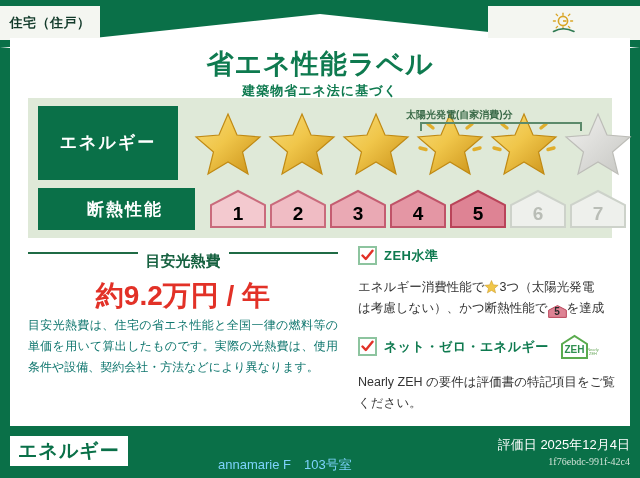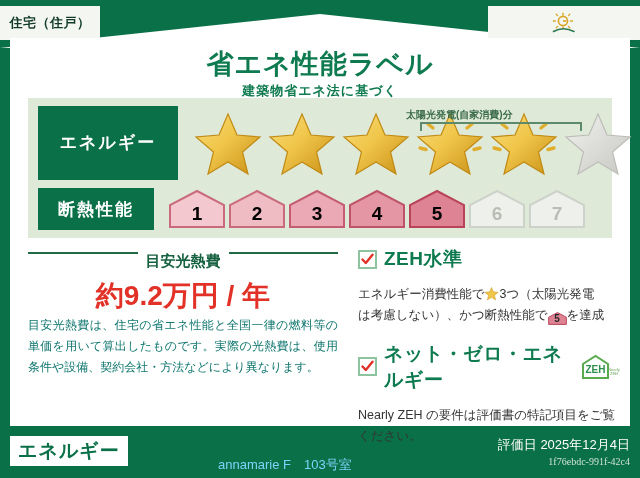--- a/index.html
+++ b/index.html
@@ -77,21 +77,21 @@
     position:absolute;left:0;top:0;width:190px;text-align:left;
     font-size:10px;font-weight:bold;color:#3b6b49;white-space:nowrap;
   }
   #solar-bracket{
     position:absolute;left:14px;top:14px;width:162px;height:9px;
     border:2px solid #5c8a6b;border-bottom:none;box-sizing:border-box;
   }
 
   
   #row-insul{top:90px;height:42px;}
-  #label-insul{width:116px;height:42px;font-size:17px;}
+  #label-insul{width:140px;height:42px;font-size:17px;padding-left:17px;}
   #chips{display:flex;align-items:flex-end;gap:2px;margin-left:14px;}
   .chip{
     position:relative;width:58px;height:40px;
     display:flex;align-items:flex-end;justify-content:center;
     font-size:19px;font-weight:bold;
     box-sizing:border-box;padding-bottom:4px;
   }
   .chip span{position:relative;z-index:2;}
   .chip svg{position:absolute;left:0;top:0;width:58px;height:40px;z-index:1;}
 
@@ -113,21 +113,21 @@
   }
 
   
   .zeh-block{margin-bottom:8px;}
   .zeh-head{display:flex;align-items:center;gap:7px;}
   .checkbox{
     width:19px;height:19px;border:2px solid #8dc49f;background:#ffffff;
     box-sizing:border-box;position:relative;flex:0 0 auto;
   }
   .checkbox svg{position:absolute;left:1px;top:1px;width:13px;height:13px;}
-  .zeh-title{font-size:19px;font-weight:bold;color:#0e7a4f;letter-spacing:.5px;}
+  .zeh-title{font-size:13px;font-weight:bold;color:#0e7a4f;letter-spacing:.5px;}
   .zeh-body{font-size:12.5px;line-height:1.7;color:#333333;margin-top:12px;}
   .inline-star{display:inline-block;width:15px;height:15px;vertical-align:-3px;}
   .inline-chip{
     display:inline-block;width:19px;height:15px;vertical-align:-3px;
     position:relative;
   }
   .inline-chip svg{position:absolute;left:0;top:0;width:19px;height:15px;}
   .inline-chip b{
     position:relative;z-index:2;display:block;text-align:center;
     font-size:10px;line-height:16px;color:#2a2a2a;

